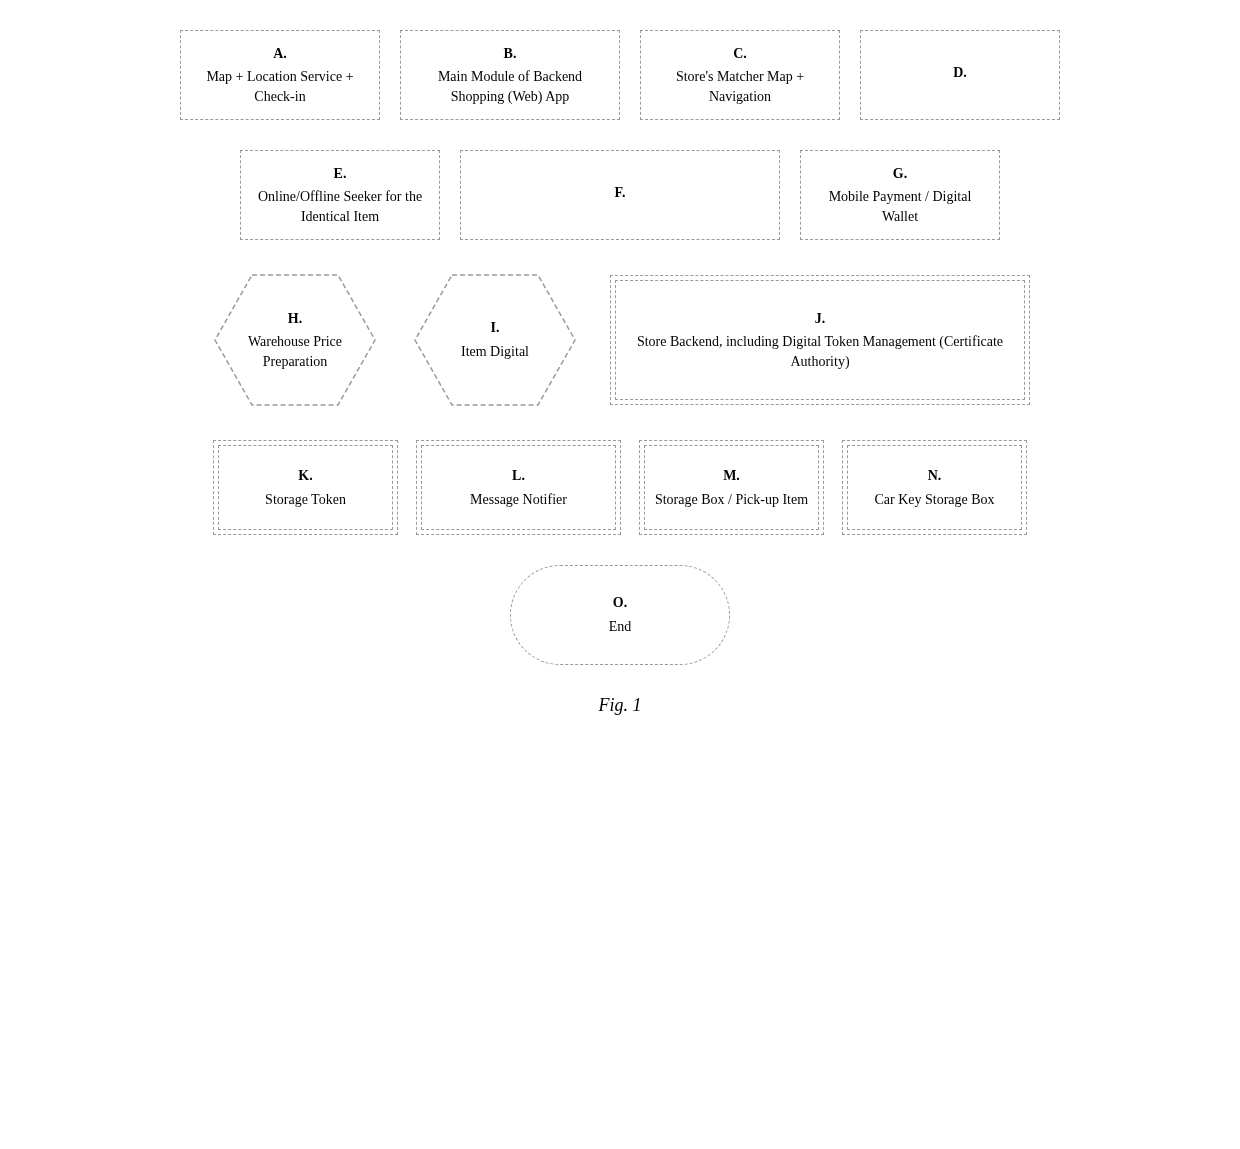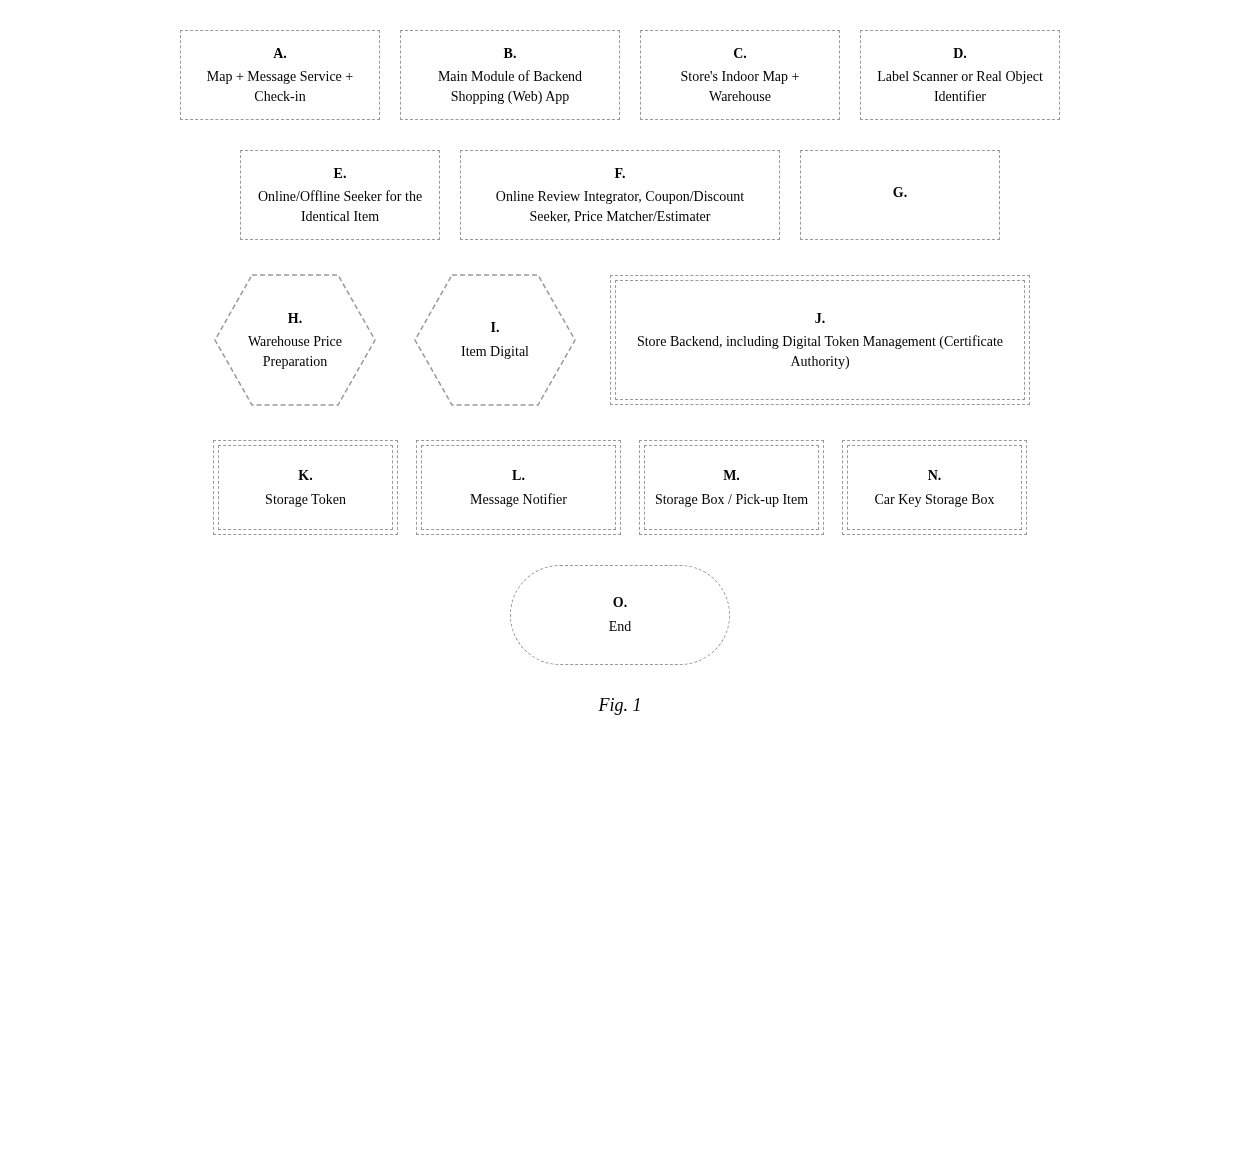--- a/index.html
+++ b/index.html
@@ -83,47 +83,46 @@
     }
   </style>
 </head>
 <body>
 
 <div class="diagram">
 
   <div class="row">
     <div class="box-rect box-a">
       <div class="box-label">A.</div>
-      <div>Map + Message Service + Check-in</div>
+      <div>Map + Location Service + Check-in</div>
     </div>
     <div class="box-rect box-b">
       <div class="box-label">B.</div>
       <div>Main Module of Backend Shopping (Web) App</div>
     </div>
     <div class="box-rect box-c">
       <div class="box-label">C.</div>
-      <div>Store's Indoor Map + Warehouse</div>
+      <div>Store's Matcher Map + Navigation</div>
     </div>
     <div class="box-rect box-d">
       <div class="box-label">D.</div>
-      <div>Label Scanner or Real Object Identifier</div>
     </div>
   </div>
 
   <div class="row">
     <div class="box-rect box-e">
       <div class="box-label">E.</div>
       <div>Online/Offline Seeker for the Identical Item</div>
     </div>
     <div class="box-rect box-f">
       <div class="box-label">F.</div>
-      <div>Online Review Integrator, Coupon/Discount Seeker, Price Matcher/Estimater</div>
     </div>
     <div class="box-rect box-g">
       <div class="box-label">G.</div>
+      <div>Mobile Payment / Digital Wallet</div>
     </div>
   </div>
 
   <div class="row" style="align-items:center; gap:30px;">
 
     <div class="hexagon" style="width:170px; height:140px;">
       <svg viewBox="0 0 170 140" xmlns="http://www.w3.org/2000/svg">
         <polygon points="42,5 128,5 165,70 128,135 42,135 5,70" fill="none" stroke="#999" stroke-width="1.5" stroke-dasharray="5,3"></polygon>
       </svg>
       <div class="hex-text" style="padding:0 30px;">

